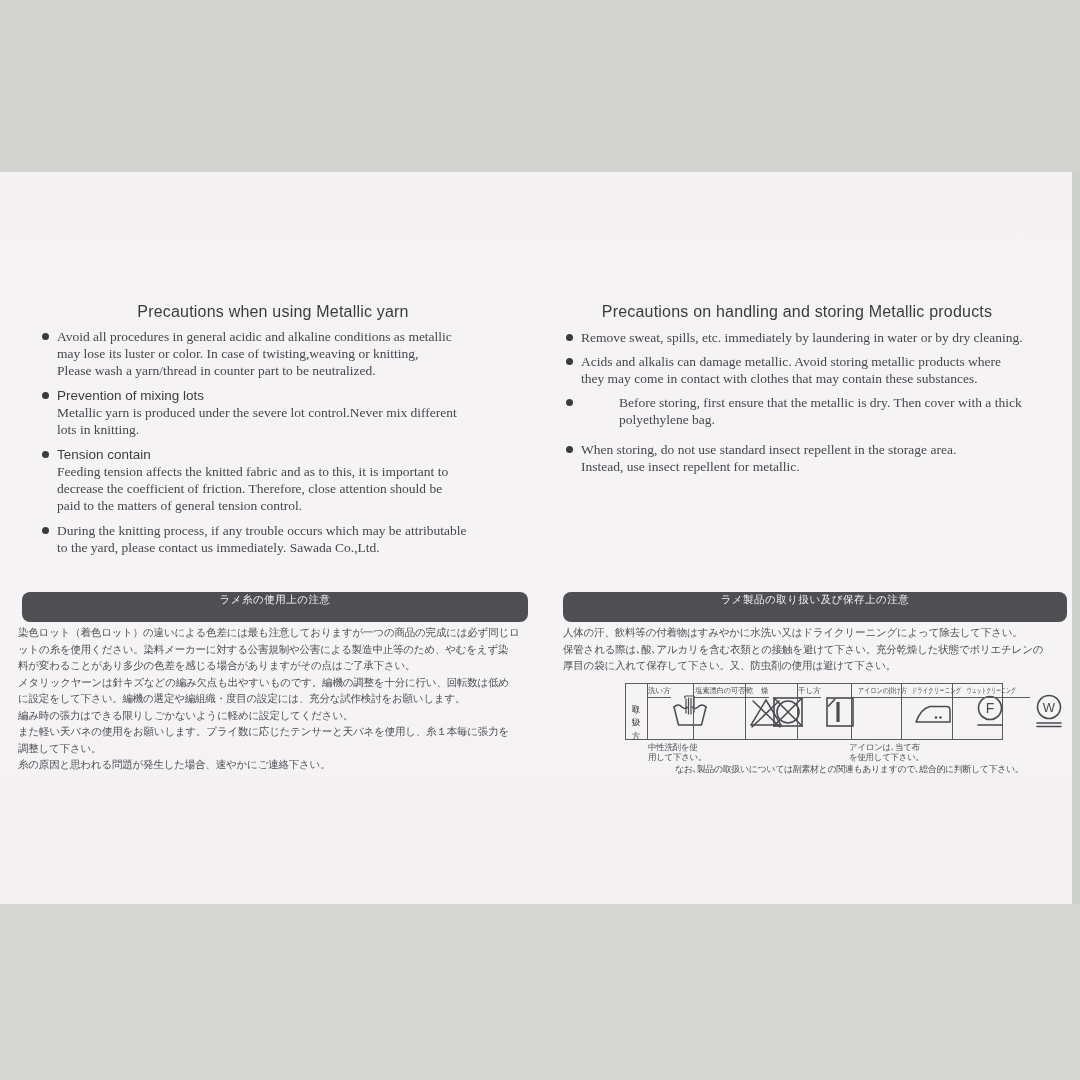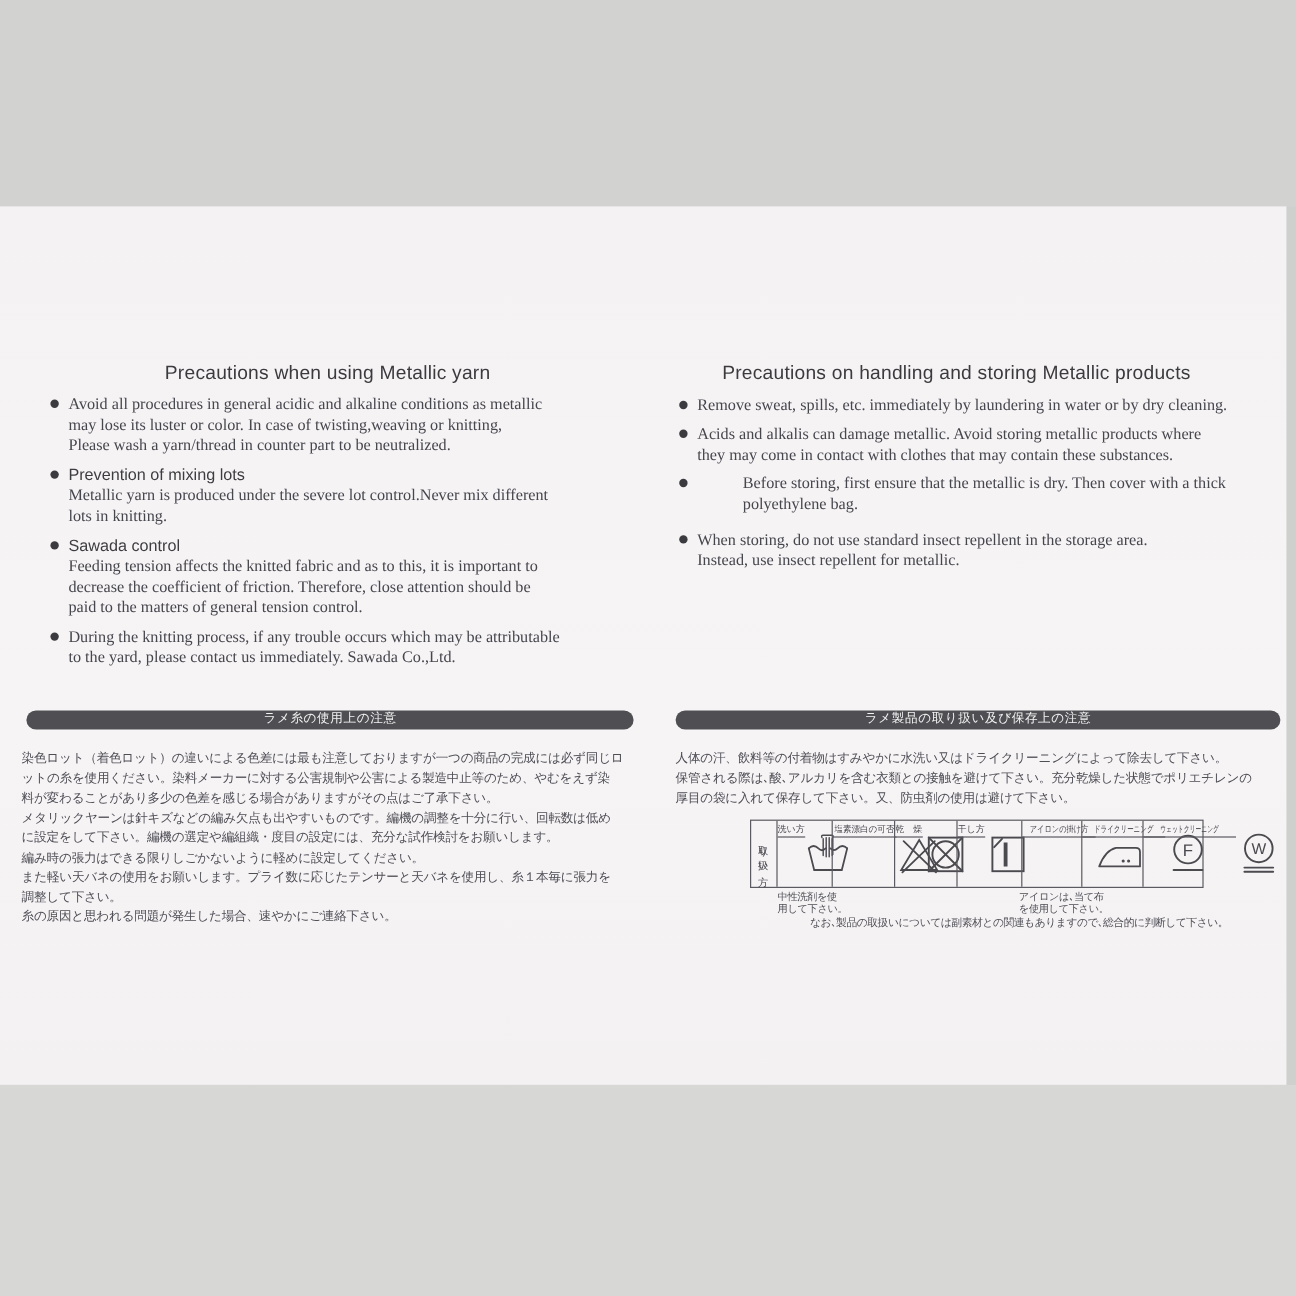--- a/index.html
+++ b/index.html
@@ -35,21 +35,21 @@
   .bullet-body{flex:1;}
   .serif-line{
     font-family:"Liberation Serif",serif;
     font-size:13.5px;line-height:17px;color:#46464d;
   }
   .bullets-right .serif-line{line-height:17.5px;}
   .sans-heading{font-size:13.5px;line-height:17px;color:#3d3d41;font-weight:500;}
 
   
   .jp-bar{
-    position:absolute;top:420px;height:16px;border-radius:8px;
+    position:absolute;top:420px;height:30px;border-radius:8px;
     background:#4f4f53;color:#f3f2f3;
     font-size:10.5px;line-height:15px;text-align:center;
     letter-spacing:0.5px;font-weight:500;
   }
   .jp-bar-left{left:22px;width:506px;}
   .jp-bar-right{left:563px;width:504px;}
 
   
   .jp-text{
     position:absolute;font-size:10.5px;line-height:16.5px;color:#4e4e55;
@@ -119,21 +119,21 @@
         <span class="dot"></span>
         <div class="bullet-body">
           <div class="sans-heading">Prevention of mixing lots</div>
           <div class="serif-line">Metallic yarn is produced under the severe lot control.Never mix different</div>
           <div class="serif-line">lots in knitting.</div>
         </div>
       </div>
       <div class="bullet-item">
         <span class="dot"></span>
         <div class="bullet-body">
-          <div class="sans-heading">Sawada control</div>
+          <div class="sans-heading">Tension contain</div>
           <div class="serif-line">Feeding tension affects the knitted fabric and as to this, it is important to</div>
           <div class="serif-line">decrease the coefficient of friction. Therefore, close attention should be</div>
           <div class="serif-line">paid to the matters of general tension control.</div>
         </div>
       </div>
       <div class="bullet-item">
         <span class="dot"></span>
         <div class="bullet-body">
           <div class="serif-line">During the knitting process, if any trouble occurs which may be attributable</div>
           <div class="serif-line">to the yard, please contact us immediately. Sawada Co.,Ltd.</div>

